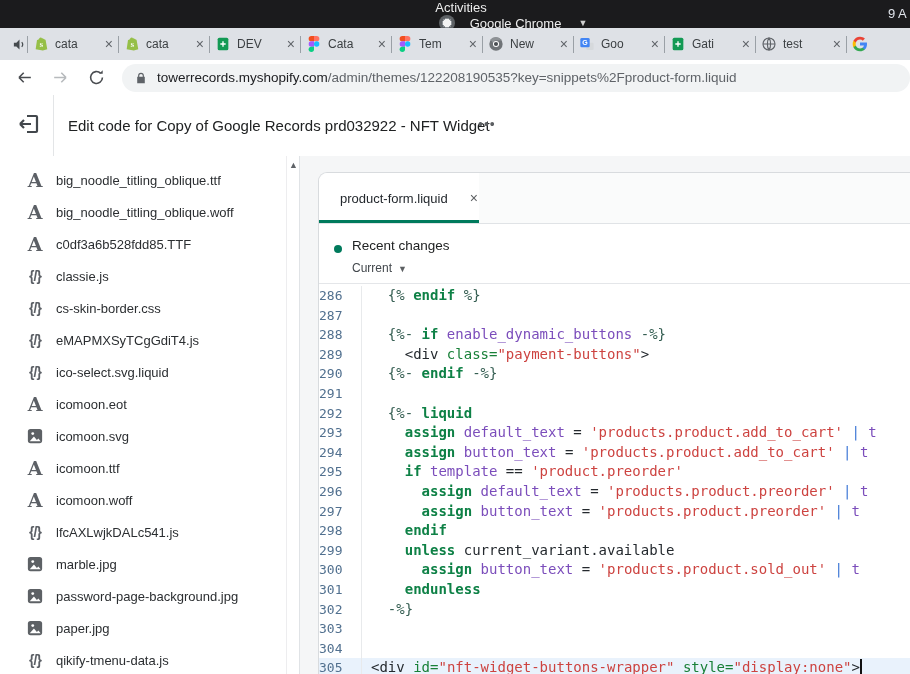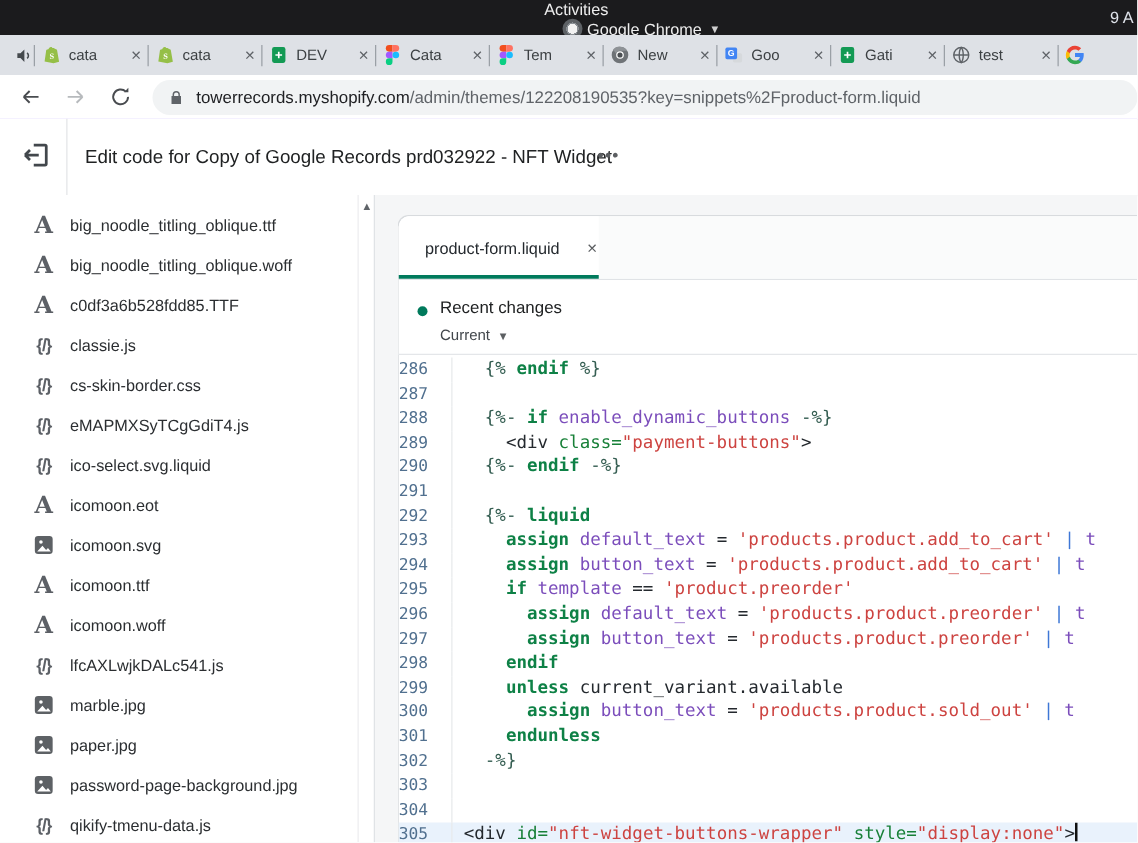--- a/index.html
+++ b/index.html
@@ -3,21 +3,21 @@
 <meta charset="utf-8">
 <style>
   html,body{margin:0;padding:0;background:#fff;}
   .screen{position:relative;width:910px;height:674px;overflow:hidden;
           font-family:"Liberation Sans",sans-serif;background:#fff;}
 
   
   .sysbar{position:absolute;left:0;top:0;width:910px;height:28px;background:#1b1b1d;
           color:#ededed;display:flex;align-items:center;font-size:13px;flex-direction:column;}
   .sys-activities{margin-left:12px;}
-  .sys-appmenu{display:flex;align-items:center;gap:4px;margin-left:116px;}
+  .sys-appmenu{display:flex;align-items:center;gap:15px;margin-left:116px;}
   .sys-caret{font-size:9px;margin-left:2px;color:#cfcfcf;}
   .sys-clock{position:absolute;left:888px;top:6px;color:#dfe3ea;white-space:nowrap;}
   .chrome-mini{width:16px;height:16px;border-radius:50%;
      background:radial-gradient(circle at 50% 50%, #f2f2f2 0 4px, #8a8f94 4px 5px, #5d6165 5px 8px);}
 
   
   .tabstrip{position:absolute;left:0;top:28px;width:910px;height:32px;background:#dee1e6;
             display:flex;align-items:center;}
   .spk{width:28px;margin-left:12px;display:flex;justify-content:center;}
   .tdiv{width:1px;height:17px;background:#9aa0a6;flex:none;}
@@ -350,31 +350,31 @@
             <span class="fname">marble.jpg</span>
           </li>
           <li class="fitem">
             <span class="ficon">
               <svg viewBox="0 0 24 24">
                 <rect x="2.5" y="2.5" width="19" height="19" rx="3.5" fill="#5d6165"></rect>
                 <circle cx="9" cy="8.8" r="1.9" fill="#fff"></circle>
                 <path d="M5 19l5.6-6.2 3.9 4.4 2-2 3 3.8z" fill="#fff"></path>
               </svg>
             </span>
-            <span class="fname">paper.jpg</span>
+            <span class="fname">password-page-background.jpg</span>
           </li>
           <li class="fitem">
             <span class="ficon">
               <svg viewBox="0 0 24 24">
                 <rect x="2.5" y="2.5" width="19" height="19" rx="3.5" fill="#5d6165"></rect>
                 <circle cx="9" cy="8.8" r="1.9" fill="#fff"></circle>
                 <path d="M5 19l5.6-6.2 3.9 4.4 2-2 3 3.8z" fill="#fff"></path>
               </svg>
             </span>
-            <span class="fname">password-page-background.jpg</span>
+            <span class="fname">paper.jpg</span>
           </li>
           <li class="fitem">
             <span class="ficon ficon-code">{/}</span>
             <span class="fname">qikify-tmenu-data.js</span>
           </li>
         </ul>
       <span class="scroll-line"></span>
       <span class="scroll-up">▲</span>
     </div>
 

